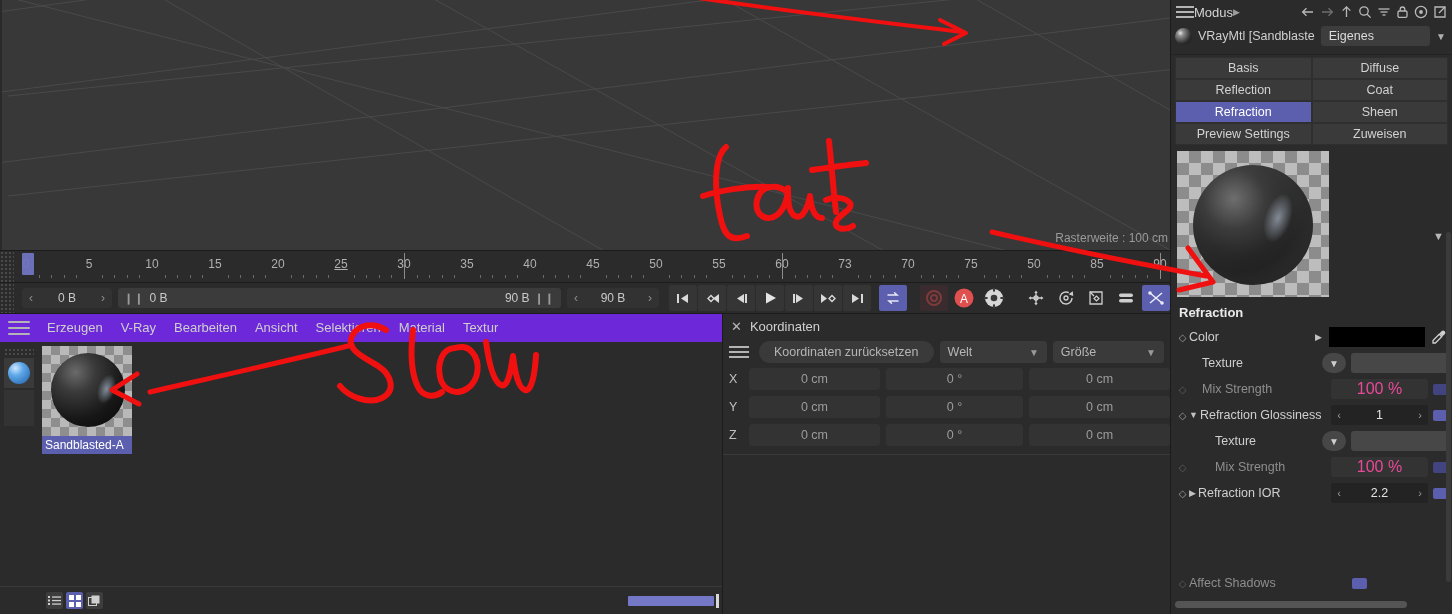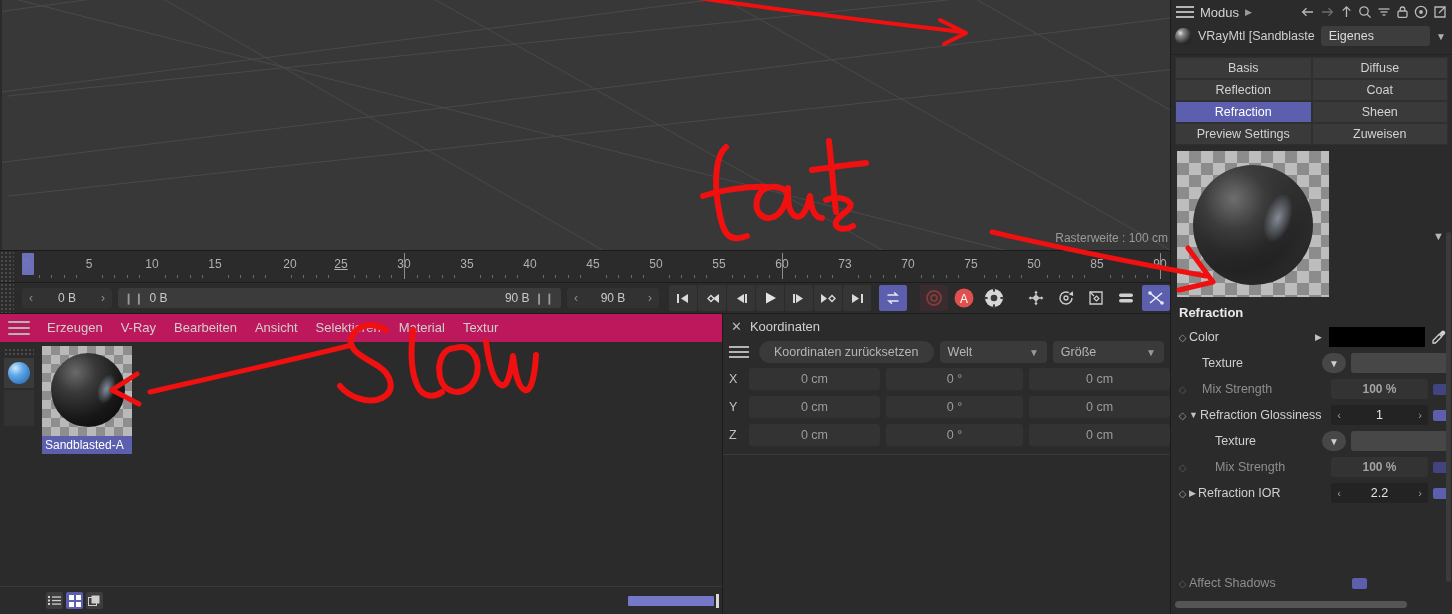--- a/index.html
+++ b/index.html
@@ -57,21 +57,21 @@
   .grp2{display:flex;margin-left:12px;gap:2px;}
   .rbtn{width:28px;height:26px;display:flex;align-items:center;justify-content:center;background:#2b2b2b;border-radius:2px;}
   .rbtn.dark{background:#3a2b2e;}
   .rbtn.sel{background:#5b5fae;}
 
   
   #matman{
     position:absolute;left:0;top:313px;width:722px;height:301px;background:#2b2b2b;
     border-top:1px solid #1b1b1b;
   }
-  #matmenu{height:28px;display:flex;align-items:center;gap:0;padding-left:8px;background:#be185d;}
+  #matmenu{height:28px;display:flex;align-items:center;gap:0;padding-left:8px;background:#6d28d9;}
   .ham{width:22px;height:14px;display:flex;flex-direction:column;justify-content:space-between;margin-right:8px;}
   .ham i{display:block;height:2px;background:#b4b4b4;border-radius:1px;}
   .mm-item{padding:0 9px;font-size:13px;color:#cfcfcf;line-height:28px;}
   #matbody{position:absolute;left:0;top:28px;right:0;bottom:28px;display:flex;}
   #mat-side{width:38px;padding-top:6px;}
   #mat-side .dots{height:8px;background-image:radial-gradient(#4a4a4a 1px,transparent 1px);background-size:4px 4px;margin:0 4px 2px 4px;}
   .side-thumb{width:30px;height:30px;margin:0 4px;background:#3a3a3a;display:flex;align-items:center;justify-content:center;}
   .side-blank{width:30px;height:36px;margin:2px 4px 0 4px;background:#333;}
   #mat-grid{flex:1;padding:4px 0 0 4px;}
   .matcell{width:90px;}
@@ -109,21 +109,21 @@
   .cofield{height:22px;background:#333;border-radius:3px;color:#9c9c9c;font-size:12.5px;
     display:flex;align-items:center;justify-content:center;}
   #co-sep{position:absolute;left:0;top:140px;width:448px;height:1px;background:#3a3a3a;}
 
   
   #attr{
     position:absolute;left:1170px;top:0;width:282px;height:614px;background:#2b2b2b;
     border-left:1px solid #1b1b1b;
   }
   #attr-top{height:55px;background:#2b2b2b;border-bottom:1px solid #232323;}
-  #attr-bar{height:24px;display:flex;align-items:center;padding:0 5px;gap:6px;justify-content:center;}
+  #attr-bar{height:24px;display:flex;align-items:center;padding:0 5px;gap:0;justify-content:center;}
   .ham3{width:18px;height:12px;display:flex;flex-direction:column;justify-content:space-between;}
   .ham3 i{display:block;height:2px;background:#b4b4b4;}
   #modus{font-size:13px;color:#d3d3d3;}
   .tri{color:#9c9c9c;font-size:9px;}
   #attr-icons{margin-left:auto;display:flex;align-items:center;gap:5px;}
   #mat-row{height:24px;display:flex;align-items:center;gap:6px;padding:0 4px;}
   .msphere{width:17px;height:17px;border-radius:50%;
     background:radial-gradient(circle at 32% 30%, #e8e8e8 0%, #909090 18%, #2e2e2e 62%, #111 100%);}
   #mat-name-lbl{font-size:12.5px;color:#d0d0d0;white-space:nowrap;overflow:hidden;max-width:118px;}
   #eigenes{flex:1;height:20px;background:#3d3d3d;border-radius:3px;color:#dcdcdc;font-size:12.5px;
@@ -156,22 +156,22 @@
   .diam.dim{color:#5e5e5e;}
   .plabel{font-size:12.5px;color:#cfcfcf;}
   .plabel.dim{color:#8e8e8e;}
   .plabel.ind{padding-left:13px;}
   .chev{font-size:9px;color:#c2c2c2;margin-right:2px;}
   .pctl{margin-left:auto;display:flex;align-items:center;gap:5px;padding-right:4px;}
   .swatch{width:96px;height:20px;background:#000;}
   .pipette{width:18px;height:18px;display:flex;align-items:center;justify-content:center;}
   .ddbtn{width:24px;height:20px;border-radius:10px;background:#474747;display:flex;align-items:center;justify-content:center;color:#cfcfcf;font-size:10px;}
   .texfield{width:97px;height:20px;background:#474747;border-radius:3px;}
-  .numfield{width:97px;height:20px;background:#333;border-radius:3px;color:#a3a3a3;font-size:12px;
-    display:flex;align-items:center;justify-content:center;font-weight:bold;}
+  .numfield{width:97px;height:20px;background:#333;border-radius:3px;color:#ec4899;font-size:16px;
+    display:flex;align-items:center;justify-content:center;}
   .numspin{width:97px;height:20px;background:#232323;border-radius:3px;display:flex;align-items:center;
     color:#e4e4e4;font-size:12.5px;}
   .numspin .a{width:16px;text-align:center;color:#9a9a9a;font-size:11px;}
   .numspin .v{flex:1;text-align:center;}
   .minisw{width:15px;height:11px;background:#5b5fae;border-radius:2px;}
   .minisw.d{background:#41447e;}
   #attr-scroll{position:absolute;left:4px;bottom:6px;width:232px;height:7px;background:#555;border-radius:4px;}
   #attr-vscroll{position:absolute;right:1px;top:232px;width:5px;height:350px;background:#3b3b3b;border-radius:3px;}
   #clip-row{position:absolute;left:0;bottom:24px;width:282px;height:14px;overflow:hidden;}
 
@@ -200,21 +200,21 @@
   <div class="vp-label">Rasterweite : 100 cm</div>
 </div>
 
 <div id="timeline">
   <div id="tl-dots"></div>
   <div id="tl-ticks">
       <div class="tick-num" style="left: 26px;">0</div>
       <div class="tick-num" style="left: 89px;">5</div>
       <div class="tick-num" style="left: 152px;">10</div>
       <div class="tick-num" style="left: 215px;">15</div>
-      <div class="tick-num" style="left: 290px;">20</div>
+      <div class="tick-num" style="left: 278px;">20</div>
       <div class="tick-num" style="left: 341px; text-decoration: underline;">25</div>
       <div class="tick-num" style="left: 404px;">30</div>
       <div class="tick-big" style="left: 404px;"></div>
       <div class="tick-num" style="left: 467px;">35</div>
       <div class="tick-num" style="left: 530px;">40</div>
       <div class="tick-num" style="left: 593px;">45</div>
       <div class="tick-num" style="left: 656px;">50</div>
       <div class="tick-num" style="left: 719px;">55</div>
       <div class="tick-num" style="left: 782px;">60</div>
       <div class="tick-big" style="left: 782px;"></div>

